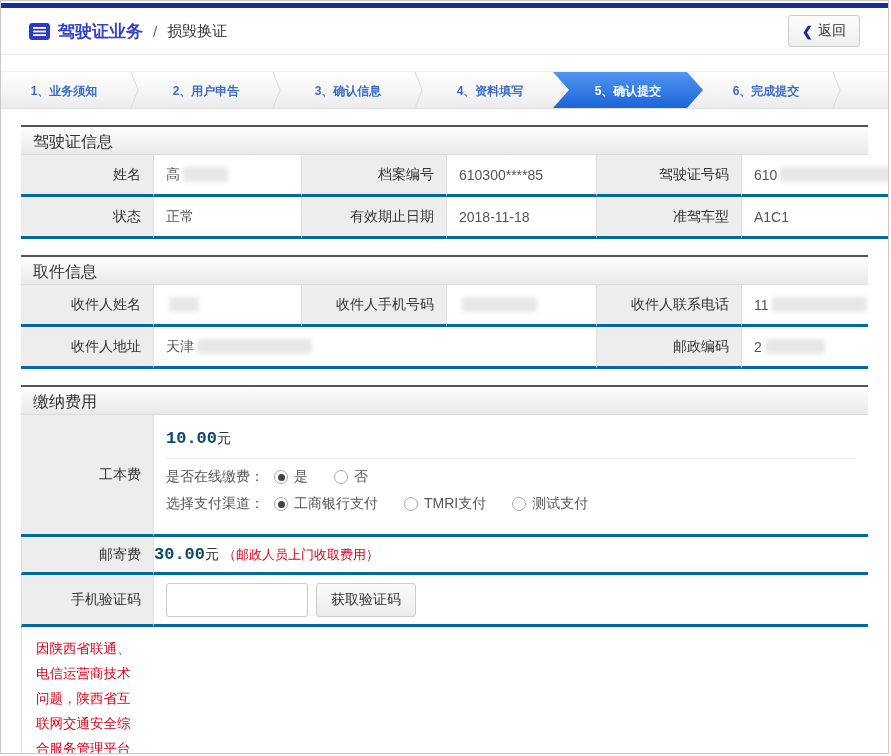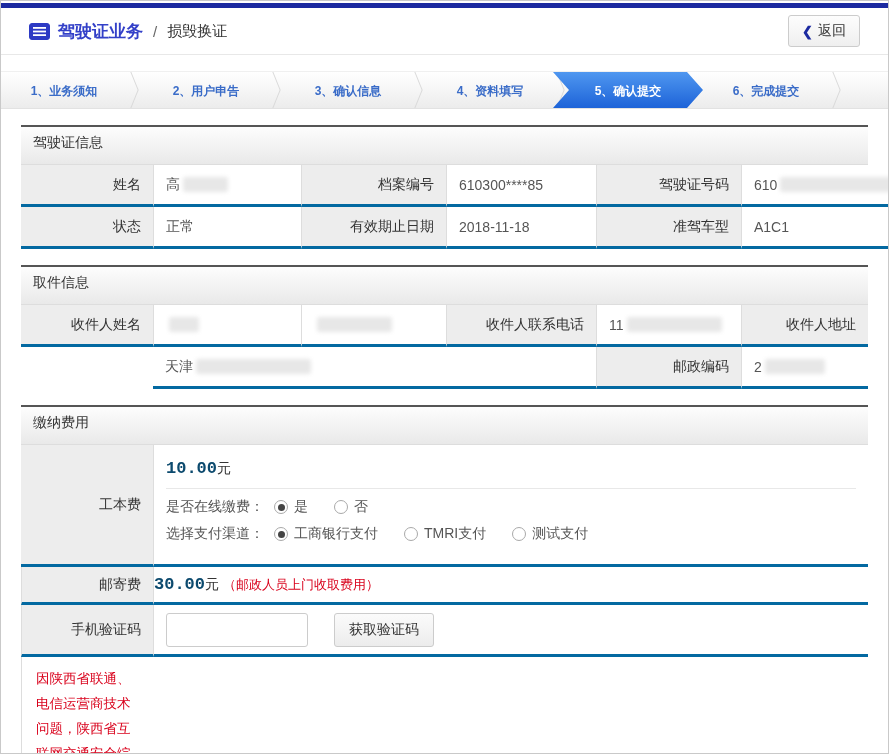--- a/index.html
+++ b/index.html
@@ -54,21 +54,21 @@
     clip-path:polygon(0 0, calc(100% - 16px) 0, 100% 50%, calc(100% - 16px) 100%, 0 100%, 16px 50%);
     background:linear-gradient(180deg,#4f97f0,#1d63d8); color:#fff;
   }
   .step-filler { flex:1; }
 
   
   .section { margin:16px 20px 0 20px; }
   .section-title {
     border-top:2px solid #555;
     background:linear-gradient(#fdfdfd,#e9e9e9);
-    height:40px; line-height:30px; padding:0 12px; font-size:14px; color:#333;
+    height:30px; line-height:30px; padding:0 12px; font-size:16px; color:#333;
     border-bottom:1px solid #ddd;
   }
   .grid6 { display:grid; grid-template-columns:132px 148px 145px 150px 145px auto; }
   .cell {
     min-height:42px; display:flex; align-items:center;
     border-bottom:3px solid #0369a1; font-size:14px;
   }
   .cell.lbl { background:#ededed; justify-content:flex-end; padding-right:12px; color:#333; }
   .cell.val { background:#fff; padding-left:12px; color:#555; }
   .cell + .cell { border-left:1px solid #ddd; }
@@ -90,21 +90,21 @@
   .fee-divider { border-top:1px solid #e8e8e8; margin:0 12px 0 12px; }
   .radio-line { display:flex; align-items:center; padding:9px 12px 0 12px; color:#555; }
   .radio-line .q { margin-right:10px; }
   .radio-item { display:inline-flex; align-items:center; margin-right:26px; cursor:pointer; color:#555; }
   .radio {
     width:14px; height:14px; border:1px solid #a9a9a9; border-radius:50%;
     background:#fff; display:inline-flex; align-items:center; justify-content:center; margin-right:6px;
   }
   .radio.checked::after { content:""; width:7px; height:7px; border-radius:50%; background:#444; }
   .postage-note { color:#d9001b; font-size:13px; margin-left:4px; }
-  .code-row { display:flex; align-items:center; gap:26px; padding-left:12px; }
+  .code-row { display:flex; align-items:center; gap:8px; padding-left:12px; }
   .code-input {
     width:142px; height:34px; border:1px solid #ccc; border-radius:3px; background:#fff;
     font-size:14px; padding:0 8px; outline:none;
   }
   .code-btn {
     height:34px; padding:0 14px; border:1px solid #ccc; border-radius:3px;
     background:linear-gradient(#fbfbfb,#ececec); font-size:14px; color:#333; cursor:pointer;
   }
   .tip-text { color:#d9001b; font-size:13.5px; line-height:1.85; padding:10px 14px; }
 
@@ -190,20 +190,21 @@
   </div>
 
   <div class="section">
     <div class="section-title">取件信息</div>
     <div class="grid6">
       <div class="cell lbl">收件人姓名</div>
       <div class="cell val">
           <span></span>
           <span class="blur w30"></span>
         </div>
+      <div class="cell lbl">收件人手机号码</div>
       <div class="cell val">
           <span></span>
           <span class="blur w75"></span>
         </div>
       <div class="cell lbl">收件人联系电话</div>
       <div class="cell val">
           <span>11</span>
           <span class="blur w95"></span>
         </div>
 

